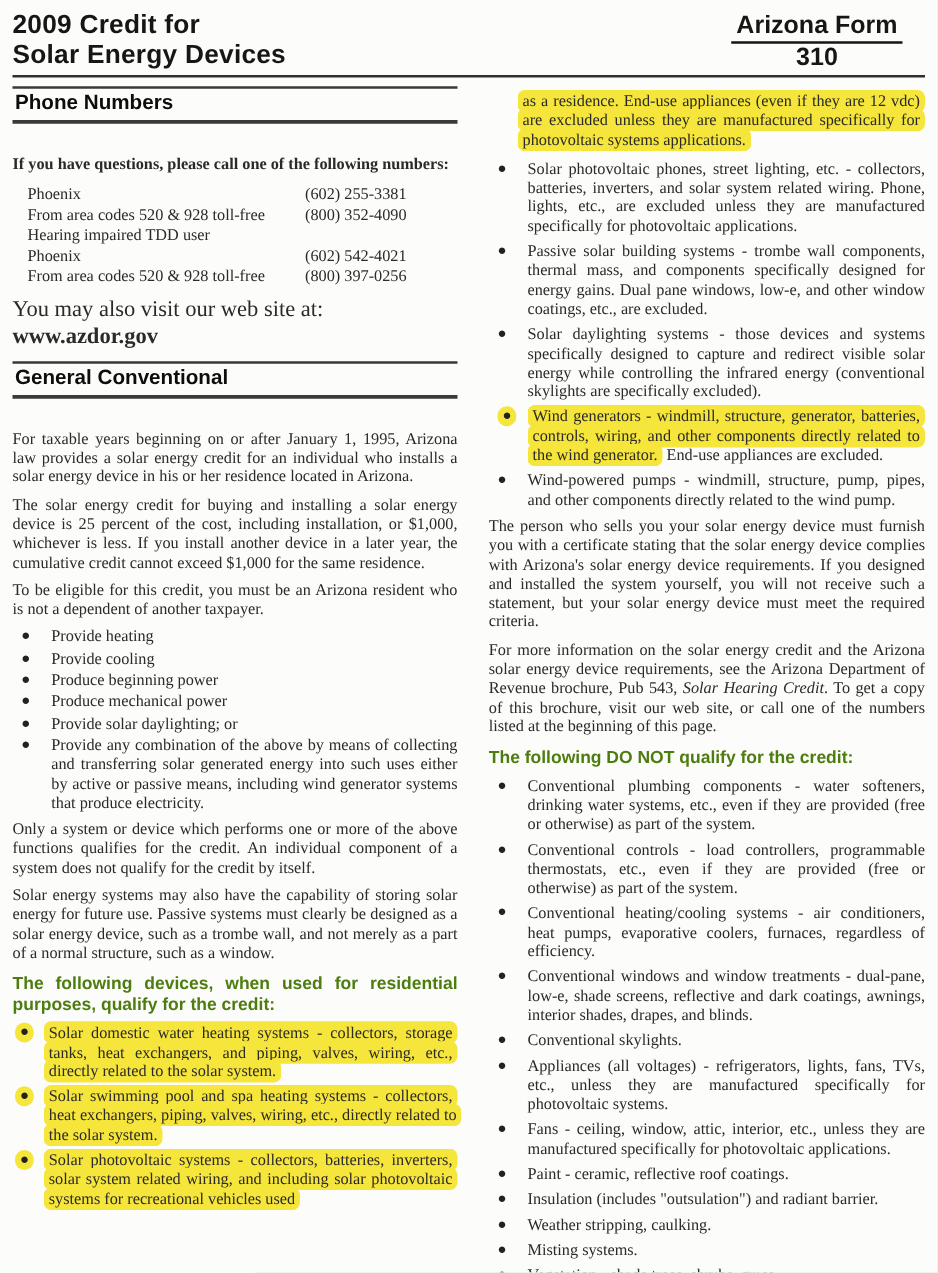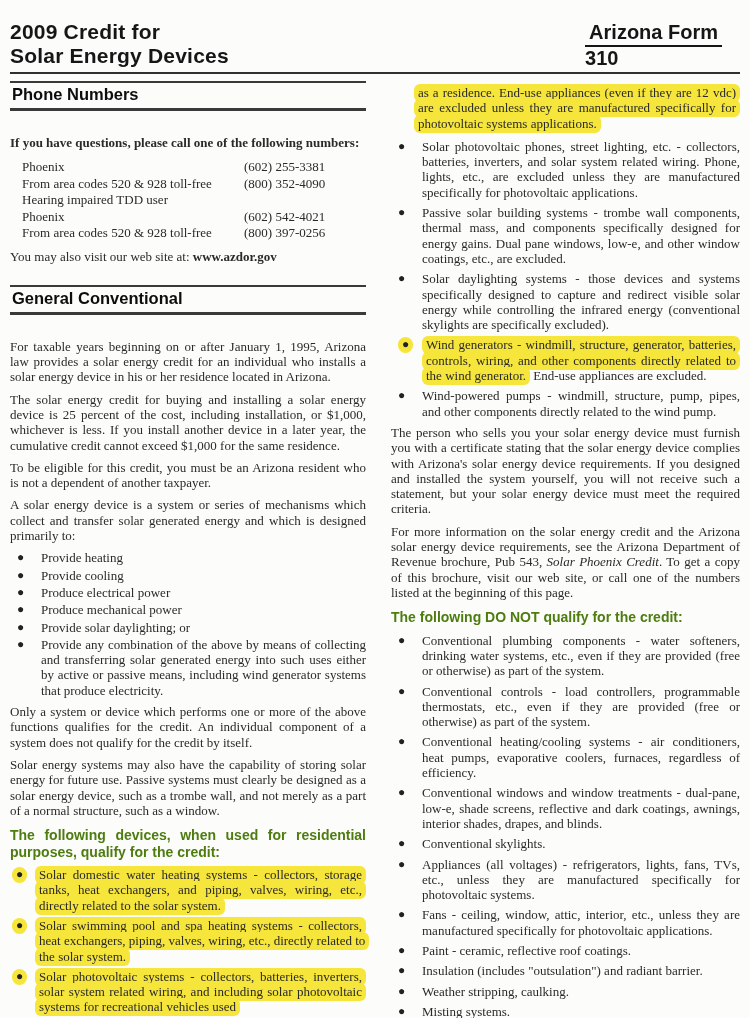--- a/index.html
+++ b/index.html
@@ -1,31 +1,31 @@
 <!DOCTYPE html>
 <html><head>
 <meta charset="utf-8">
 <style>
   * { margin:0; padding:0; box-sizing:border-box; }
   html,body { background:#e8e8e6; }
   .page {
     width:750px; height:1018px; overflow:hidden;
     background:#fcfcfa;
-    padding:20px 10px 6px 10px;
+    padding:8px 10px 6px 10px;
     font-family:"Liberation Serif", serif;
     color:#2a2a2a;
     position:relative;
   }
   
   .header-row { display:flex; justify-content:space-between; align-items:flex-start; }
   .page-title {
     font-family:"Liberation Sans", sans-serif; font-weight:bold;
     font-size:21px; line-height:1.12; color:#161616; letter-spacing:.2px;
   }
-  .form-box { margin-right:18px; margin-top:1px; }
+  .form-box { text-align:center; margin-right:18px; margin-top:1px; }
   .form-label {
     display:inline-block; font-family:"Liberation Sans", sans-serif; font-weight:bold;
     font-size:20px; color:#161616; border-bottom:2.5px solid #161616; padding:0 4px 1px;
   }
   .form-number {
     font-family:"Liberation Sans", sans-serif; font-weight:bold;
     font-size:20px; color:#161616; line-height:1.15;
   }
   .rule-full { border-top:2.5px solid #303030; margin-top:2px; }
   
@@ -41,21 +41,21 @@
   .bar-head.first { margin-top:0; }
   
   .body { font-size:13px; line-height:15.3px; text-align:justify; margin-bottom:7px; }
   .bold-serif { font-weight:bold; }
   .it { font-style:italic; }
   .b { font-weight:bold; }
   
   .phone-table { margin:9px 0 7px 12px; font-size:13px; line-height:16.5px; }
   .phone-row { display:flex; }
   .phone-label { width:222px; }
-  .website-line { font-size:13px; margin-bottom:20px; }
+  .website-line { font-size:18px; margin-bottom:10px; }
   
   .sub-head {
     font-family:"Liberation Sans", sans-serif; font-weight:bold; font-size:14px;
     line-height:16.5px; color:#4d7c0f; text-align:justify; margin:9px 0 7px;
   }
   
   .bullet { display:flex; margin:0 0 2px 7px; }
   .bullet .marker {
     width:15px; min-width:15px; text-align:left; font-size:12px; line-height:15.3px;
     margin-right:9px; color:#222;
@@ -127,34 +127,33 @@
 
       <div class="website-line">
         <span>You may also visit our web site at: </span><span class="b">www.azdor.gov</span>
       </div>
 
       <div class="bar-head">General Conventional</div>
 
       <div class="body">For taxable years beginning on or after January 1, 1995, Arizona law provides a solar energy credit for an individual who installs a solar energy device in his or her residence located in Arizona.</div>
       <div class="body">The solar energy credit for buying and installing a solar energy device is 25 percent of the cost, including installation, or $1,000, whichever is less. If you install another device in a later year, the cumulative credit cannot exceed $1,000 for the same residence.</div>
       <div class="body">To be eligible for this credit, you must be an Arizona resident who is not a dependent of another taxpayer.</div>
-      <div class="body">A solar energy device is a system or series of mechanisms which collect and transfer solar generated energy and which is designed primarily to:</div>
 
       <div style="margin-bottom:6px;">
         <div class="bullet">
           <span class="marker">●</span>
           <div class="btext">Provide heating</div>
         </div>
         <div class="bullet">
           <span class="marker">●</span>
           <div class="btext">Provide cooling</div>
         </div>
         <div class="bullet">
           <span class="marker">●</span>
-          <div class="btext">Produce electrical power</div>
+          <div class="btext">Produce beginning power</div>
         </div>
         <div class="bullet">
           <span class="marker">●</span>
           <div class="btext">Produce mechanical power</div>
         </div>
         <div class="bullet">
           <span class="marker">●</span>
           <div class="btext">Provide solar daylighting; or</div>
         </div>
         <div class="bullet">
@@ -210,21 +209,21 @@
         </div>
         <div class="bullet spaced">
           <span class="marker">●</span>
           <div class="btext">Wind-powered pumps - windmill, structure, pump, pipes, and other components directly related to the wind pump.</div>
         </div>
       </div>
 
       <div class="body" style="margin-top:6px;">The person who sells you your solar energy device must furnish you with a certificate stating that the solar energy device complies with Arizona's solar energy device requirements. If you designed and installed the system yourself, you will not receive such a statement, but your solar energy device must meet the required criteria.</div>
 
       <div class="body">
-        <span>For more information on the solar energy credit and the Arizona solar energy device requirements, see the Arizona Department of Revenue brochure, Pub 543, </span><span class="it">Solar Phoenix Credit</span><span>. To get a copy of this brochure, visit our web site, or call one of the numbers listed at the beginning of this page.</span>
+        <span>For more information on the solar energy credit and the Arizona solar energy device requirements, see the Arizona Department of Revenue brochure, Pub 543, </span><span class="it">Solar Hearing Credit</span><span>. To get a copy of this brochure, visit our web site, or call one of the numbers listed at the beginning of this page.</span>
       </div>
 
       <div class="sub-head">The following DO NOT qualify for the credit:</div>
 
       <div>
         <div class="bullet spaced">
           <span class="marker">●</span>
           <div class="btext">Conventional plumbing components - water softeners, drinking water systems, etc., even if they are provided (free or otherwise) as part of the system.</div>
         </div>
         <div class="bullet spaced">

